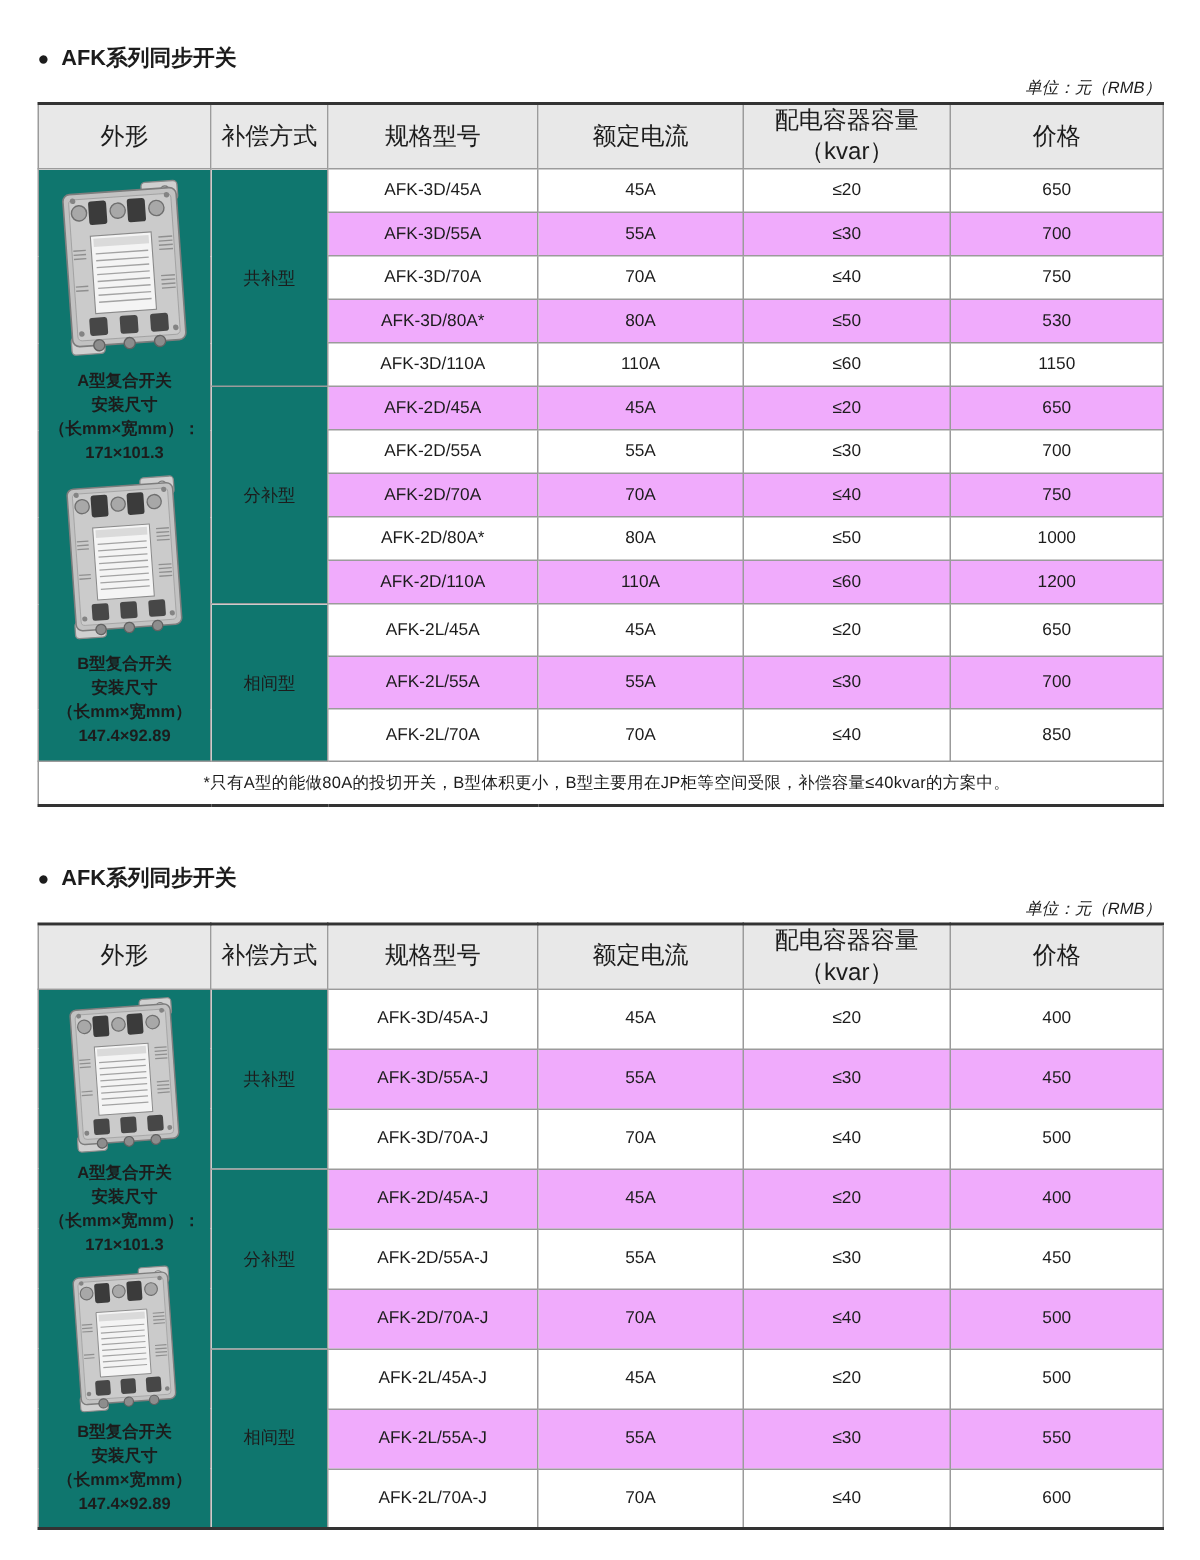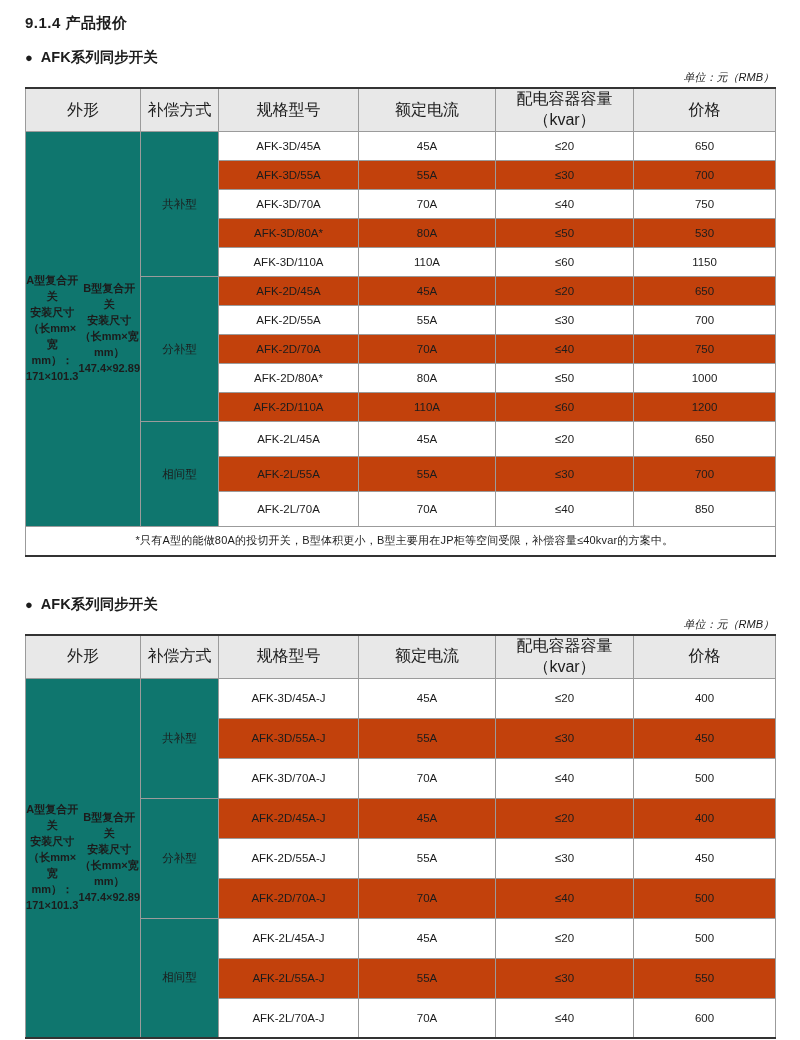--- a/index.html
+++ b/index.html
@@ -18,24 +18,24 @@
   .unit{font-size:11px;text-align:right;margin:3px 1px 2px 0;font-style:italic;}
   table{border-collapse:collapse;table-layout:fixed;width:750px;
         border:1px solid #9b9b9b;border-top:2.5px solid #333;border-bottom:2.5px solid #333;}
   th,td{border:1px solid #9b9b9b;text-align:center;vertical-align:middle;padding:0;
         font-size:11.5px;overflow:hidden;}
   thead th{background:#e8e8e8;font-weight:normal;font-size:16px;height:31px;}
   .t2 thead th{height:36px;}
   .t1 tbody tr{height:29px;}
   .t1 tbody tr.tall{height:35px;}
   .t2 tbody tr{height:40px;}
-  tr.alt td.d{background:#c2410c;}
+  tr.alt td.d{background:#f0abfc;}
   td.grp,td.shape{background:#0f766e;}
   td.shape{vertical-align:top;}
-  .figcol{display:flex;flex-direction:row;align-items:center;justify-content:space-evenly;}
+  .figcol{display:flex;flex-direction:column;align-items:center;justify-content:space-evenly;}
   .figcol.h1{height:392px;}
   .figcol.h2{height:356px;}
   .cap{font-size:11px;font-weight:bold;line-height:16px;text-align:center;}
   .dev{display:block;}
   tr.fnrow{height:29px;}
   td.fn{text-align:center;font-size:11px;padding:0 0 0 8px;background:#fff;letter-spacing:.2px;}
   .defs{position:absolute;width:0;height:0;overflow:hidden;}
 </style>
 </head>
 <body>
@@ -91,21 +91,20 @@
         <circle cx="28" cy="119" r="4" fill="#8d8d8d" stroke="#626262"></circle>
         <circle cx="50" cy="119" r="4" fill="#8d8d8d" stroke="#626262"></circle>
         <circle cx="72" cy="119" r="4" fill="#8d8d8d" stroke="#626262"></circle>
       </g>
     </symbol>
   </defs>
 </svg>
 
 <div class="page">
 
-  <div class="doc-title">9.1.4 产品报价</div>
 
   <div class="section">
     <div class="sec-head">
       <span class="bullet">●</span>
       <span>AFK系列同步开关</span>
     </div>
     <div class="unit">单位：元（RMB）</div>
 
     <table class="t1">
       <colgroup>

